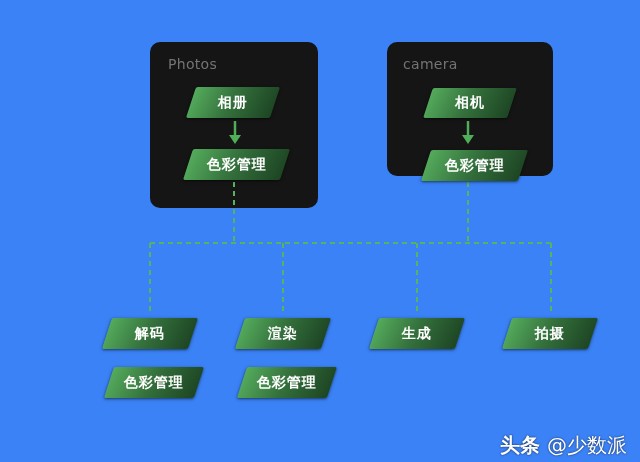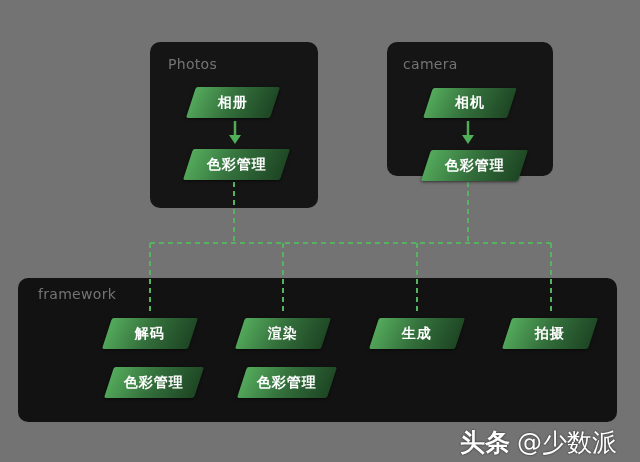--- a/index.html
+++ b/index.html
@@ -1,18 +1,18 @@
 <!DOCTYPE html>
 <html><head>
 <meta charset="utf-8">
 <style>
   html,body { margin:0; padding:0; background:#060606; }
   .stage {
     position:relative; width:640px; height:462px; overflow:hidden;
-    background:#737373;
+    background:#3b82f6;
     font-family:"DejaVu Sans","Liberation Sans",sans-serif;
   }
   .panel { position:absolute; background:#151515; border-radius:10px; }
   #panel-photos    { left:150px; top:42px;  width:168px; height:166px; }
   #panel-camera    { left:387px; top:42px;  width:166px; height:134px; }
   #panel-framework { left:18px;  top:278px; width:599px; height:144px; background:#121212; }
   .panel-title {
     position:absolute; font-size:14px; color:#747474; letter-spacing:0.3px;
   }
   #title-photos    { left:18px; top:14px; }
@@ -40,44 +40,41 @@
   #shape-render  { left:240px; top:318px; width:86px; height:31px; }
   #shape-gen     { left:374px; top:318px; width:86px; height:31px; }
   #shape-shoot   { left:507px; top:318px; width:86px; height:31px; }
   
   #shape-cm-f1   { left:109px; top:367px; width:90px; height:31px; }
   #shape-cm-f2   { left:242px; top:367px; width:90px; height:31px; }
 
   .connector-layer { position:absolute; left:0; top:0; width:640px; height:462px; pointer-events:none; }
 
   .watermark {
-    position:absolute; right:23px; bottom:7px;
-    color:#ffffff; font-size:25px; line-height:1;
+    position:absolute; right:13px; bottom:7px;
+    color:#ffffff; font-size:20px; line-height:1;
     text-shadow:0 0 2px rgba(0,0,0,0.8);
     margin-top:20px;
   }
   .watermark .brand  { font-weight:900; letter-spacing:0px; }
   .watermark .handle { font-weight:500; margin-left:7px; }
 </style>
 </head>
 <body>
 
 <div class="stage">
 
   <div class="panel" id="panel-photos">
     <div class="panel-title" id="title-photos">Photos</div>
   </div>
 
   <div class="panel" id="panel-camera">
     <div class="panel-title" id="title-camera">camera</div>
   </div>
 
-  <div class="panel" id="panel-framework">
-    <div class="panel-title" id="title-framework">framework</div>
-  </div>
 
   <svg class="connector-layer" viewBox="0 0 640 462">
 
     <g>
       <line x1="235" y1="121" x2="235" y2="136" stroke="#4fae57" stroke-width="2.5"></line>
       <polygon points="229,135 241,135 235,144" fill="#4fae57"></polygon>
     </g>
     <g>
       <line x1="468" y1="121" x2="468" y2="136" stroke="#4fae57" stroke-width="2.5"></line>
       <polygon points="462,135 474,135 468,144" fill="#4fae57"></polygon>

